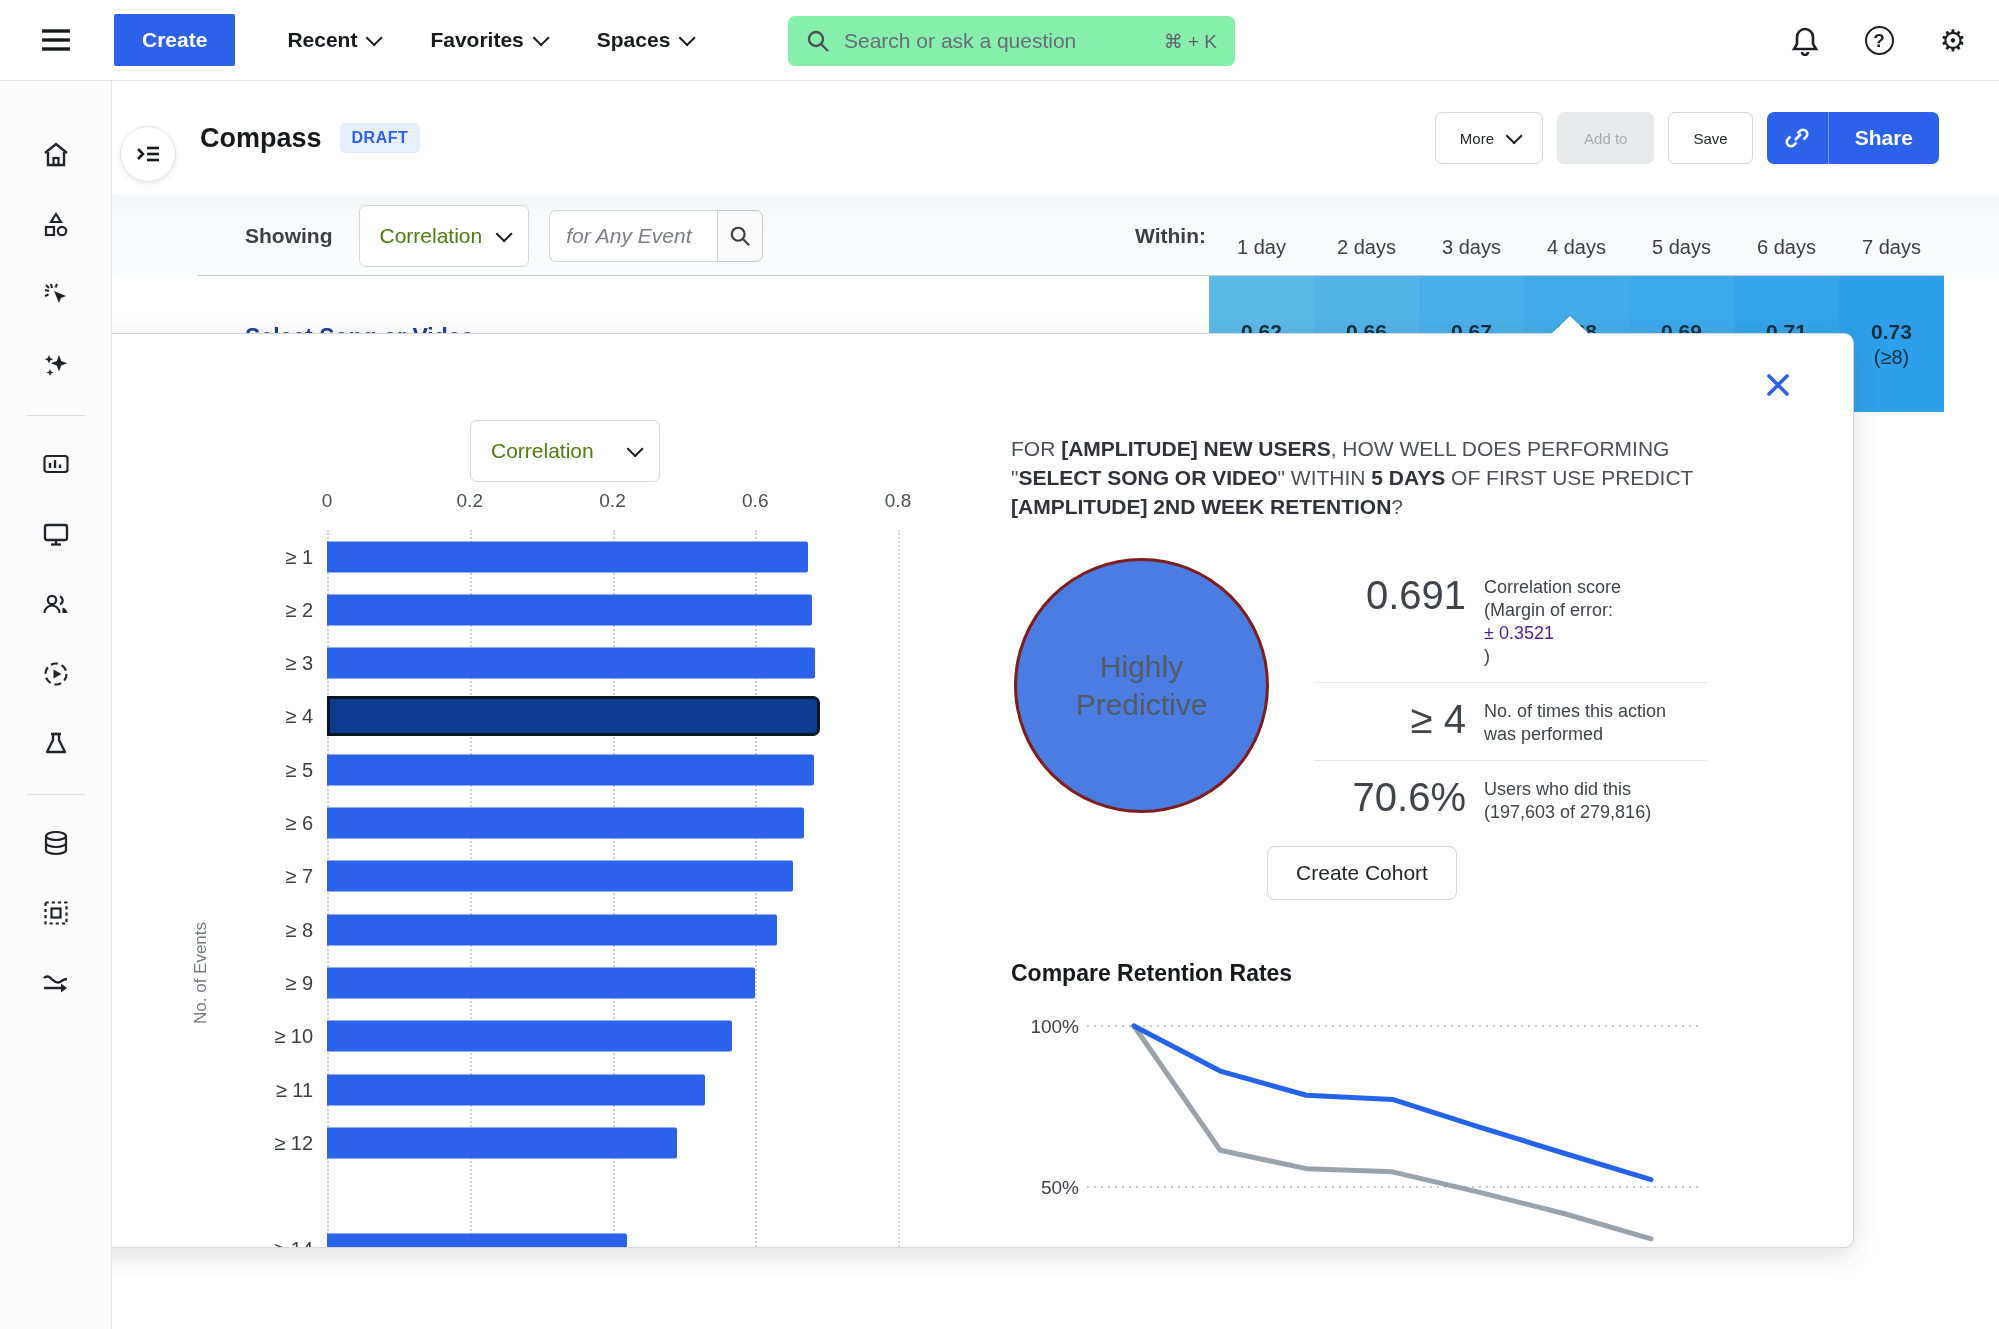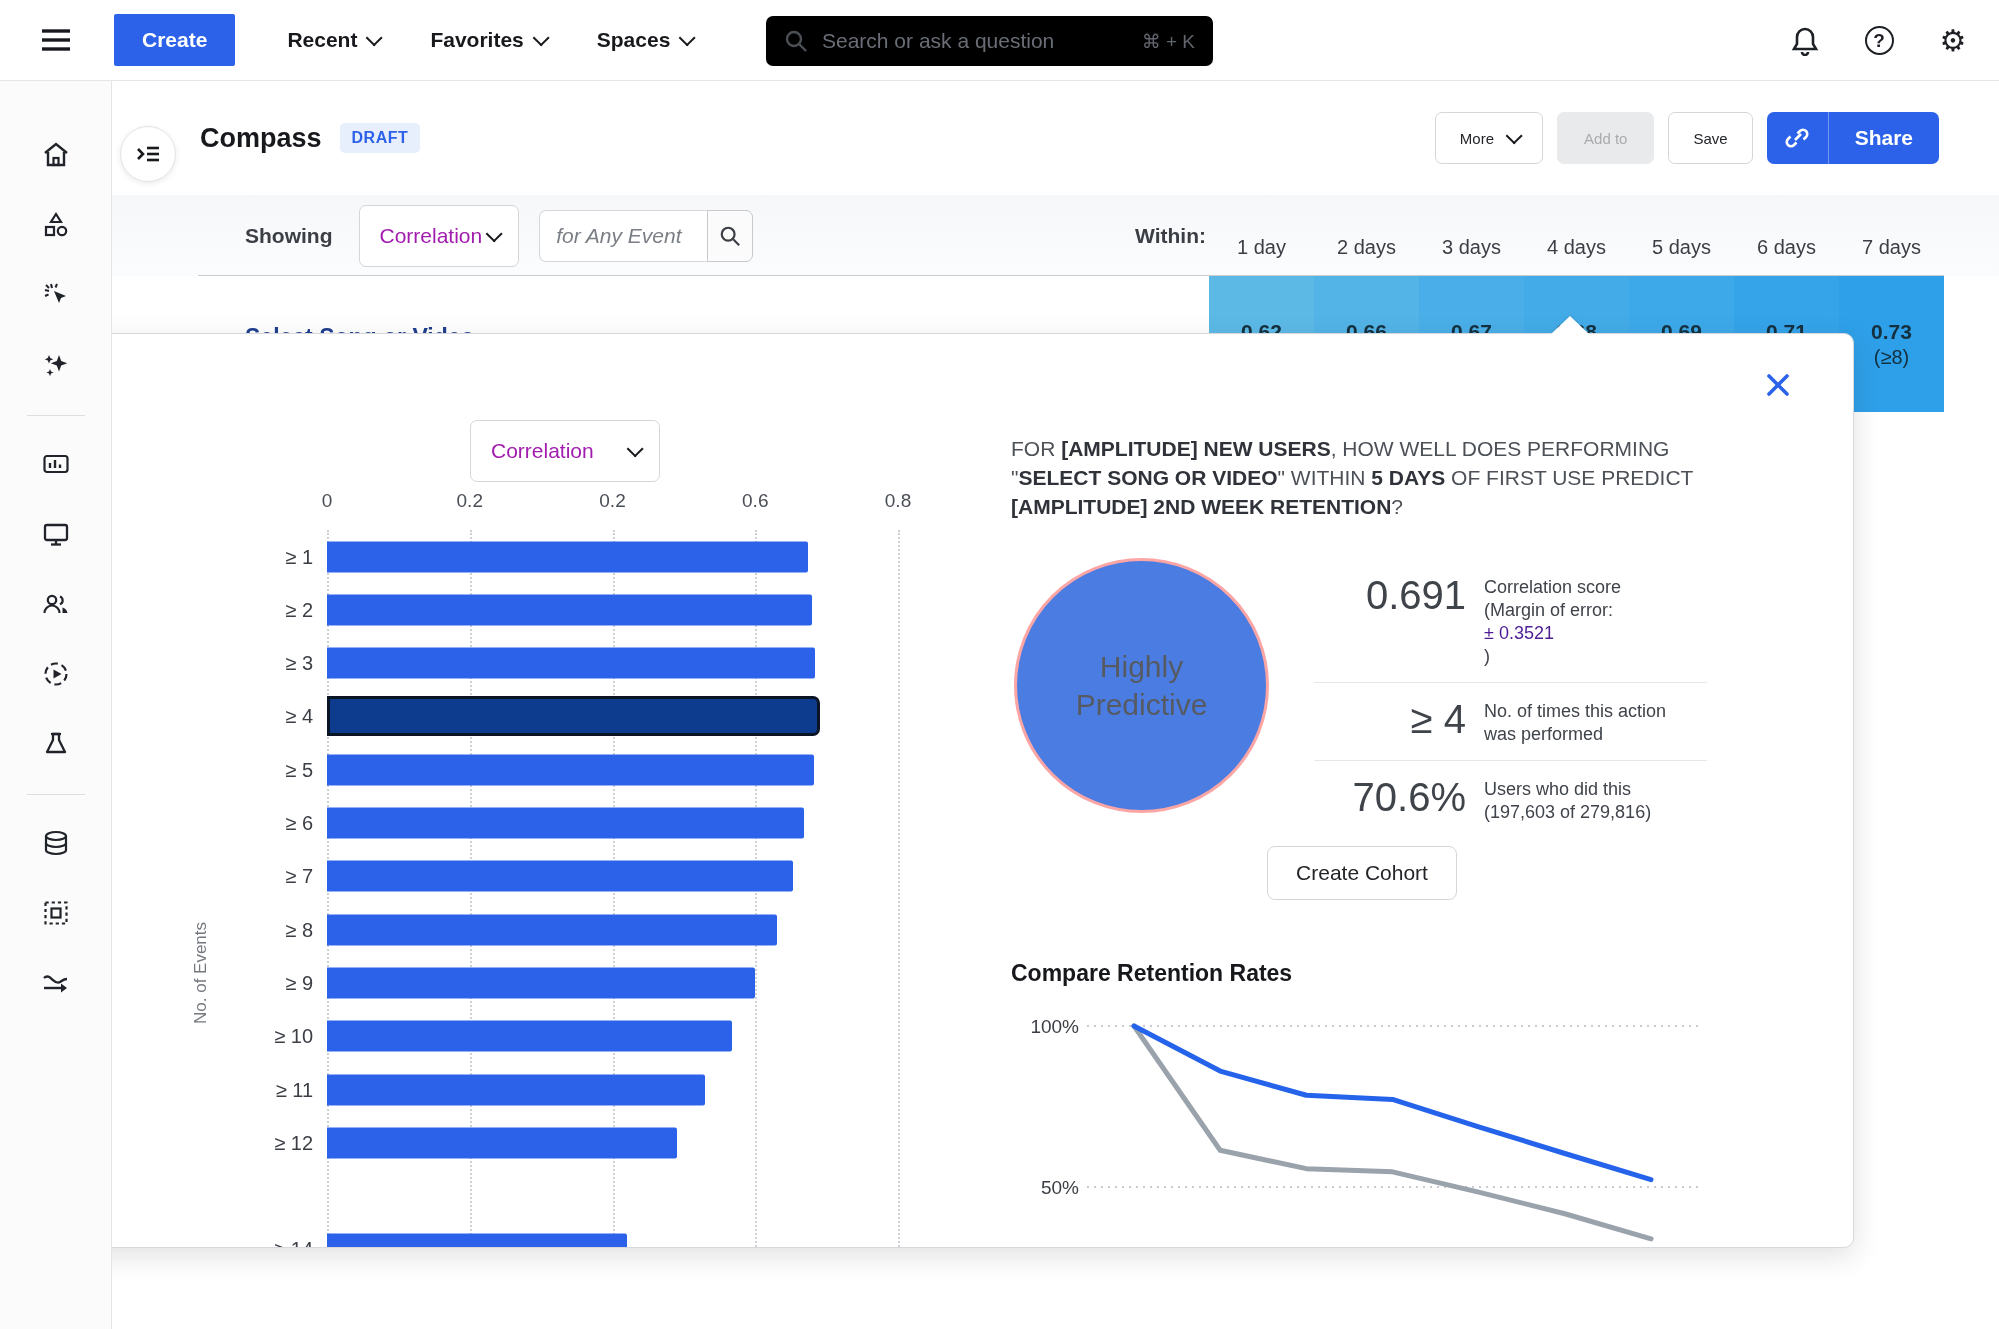--- a/index.html
+++ b/index.html
@@ -8,21 +8,21 @@
 
   
   .topbar { position:absolute; left:0; top:0; width:1999px; height:81px; background:#fff;
             border-bottom:1px solid #e4e5e7; display:flex; align-items:center; z-index:30; }
   .hamburger { margin-left:38px; width:36px; height:36px; display:flex; align-items:center; justify-content:center; cursor:pointer; }
   .create-btn { margin-left:40px; height:52px; padding:0 28px; background:#2c62e9; color:#fff;
                 border:none; border-radius:2px; font-size:21px; font-weight:700; cursor:pointer; }
   .nav-menu { margin-left:52px; font-size:21px; font-weight:700; color:#17191d; display:flex; align-items:center; gap:9px; cursor:pointer; }
   .chev { width:12px; height:12px; border-right:2.4px solid #17191d; border-bottom:2.4px solid #17191d;
           transform:rotate(45deg) translateY(-3px); }
-  .searchbar { position:absolute; left:766px; top:16px; width:447px; height:50px; background:#000000;
+  .searchbar { position:absolute; left:788px; top:16px; width:447px; height:50px; background:#86efac;
                border-radius:7px; display:flex; align-items:center; padding:0 18px; cursor:text; }
   .searchbar .ph { margin-left:14px; font-size:21px; color:#696d75; flex:1; }
   .searchbar .kbd { font-size:19px; color:#61656d; }
   .topbar-right { position:absolute; right:30px; top:0; height:81px; display:flex; align-items:center; gap:42px; }
   .tb-icon { width:32px; height:32px; display:flex; align-items:center; justify-content:center; cursor:pointer; color:#1d2024; }
   .help-badge { width:29px; height:29px; border:2.4px solid #1d2024; border-radius:50%;
                 display:flex; align-items:center; justify-content:center; font-size:19px; font-weight:700; }
   .gear-glyph { font-size:30px; line-height:1; color:#1d2024; }
 
   
@@ -50,22 +50,22 @@
   .share-group { display:flex; height:52px; border-radius:7px; overflow:hidden; cursor:pointer; }
   .share-link { width:62px; background:#2c62e9; display:flex; align-items:center; justify-content:center;
                 border-right:1px solid rgba(255,255,255,.35); }
   .share-main { background:#2c62e9; color:#fff; font-size:21px; font-weight:700; display:flex; align-items:center; padding:0 26px; }
 
   
   .toolbar { position:absolute; left:0; top:114px; width:100%; height:81px;
              background:linear-gradient(#f6f7f8,#fbfcfd); display:flex; align-items:center; }
   .toolbar::after { content:""; position:absolute; left:86px; right:55px; bottom:0; height:1px; background:#c9cbce; }
   .showing-label { margin-left:133px; font-size:21px; font-weight:700; color:#3b3f45; }
-  .dd { display:flex; align-items:center; gap:4px; background:#fff; border:1px solid #d4d6da; border-radius:7px;
-        height:62px; padding:0 20px; font-size:21px; color:#a21caf; cursor:pointer; }
+  .dd { display:flex; align-items:center; gap:14px; background:#fff; border:1px solid #d4d6da; border-radius:7px;
+        height:62px; padding:0 20px; font-size:21px; color:#4d7c0f; cursor:pointer; }
   .metric-dd { margin-left:26px; }
   .event-group { margin-left:20px; display:flex; height:52px; }
   .event-input { width:168px; border:1px solid #d4d6da; border-right:none; border-radius:7px 0 0 7px;
                  background:#fff; display:flex; align-items:center; padding:0 16px; font-size:21px; font-style:italic; color:#7a7e85; }
   .event-search-btn { width:46px; border:1px solid #c7c9cd; border-radius:0 7px 7px 0; background:#fbfbfc;
                       display:flex; align-items:center; justify-content:center; cursor:pointer; }
   .within-label { position:absolute; left:1023px; font-size:21px; font-weight:700; color:#3b3f45; }
   .day-label { position:absolute; font-size:20px; color:#3b3f45; text-align:center; width:105px; cursor:pointer; }
 
   
@@ -98,21 +98,21 @@
   .bar { position:absolute; left:0; top:50%; transform:translateY(-50%); height:31px; background:#2c62e9;
          border-radius:0 2px 2px 0; cursor:pointer; }
   .bar.hl { height:40px; background:#0d3b8e; border:3px solid #0a1526; border-radius:0 7px 7px 0; }
   .y-title { position:absolute; left:120px; top:690px; font-size:17px; color:#74787f;
              transform:rotate(-90deg); transform-origin:left top; white-space:nowrap; }
 
   
   .question { position:absolute; left:940px; top:100px; width:710px; font-size:21px; line-height:29px; color:#4c5057; }
   .question strong { color:#2f3339; }
   .verdict-circle { position:absolute; left:943px; top:224px; width:255px; height:255px; border-radius:50%;
-                    background:#4a7ce2; border:3px solid #fca5a5; display:flex; align-items:center; justify-content:center;
+                    background:#4a7ce2; border:3px solid #7f1d1d; display:flex; align-items:center; justify-content:center;
                     text-align:center; font-size:30px; color:#565b63; line-height:38px; padding:0 30px; }
   .stats { position:absolute; left:1243px; top:225px; width:393px; }
   .stat-row { display:flex; align-items:flex-start; padding:14px 0; border-bottom:1px solid #e6e7e9; }
   .stat-row:last-child { border-bottom:none; }
   .stat-val { width:152px; text-align:right; font-size:40px; color:#3f434a; flex-shrink:0; line-height:44px; }
   .stat-lbl { margin-left:18px; font-size:18px; line-height:23px; color:#3f434a; padding-top:3px; }
   .stat-lbl .lnk { color:#4c1d95; cursor:pointer; }
   .cohort-btn { position:absolute; left:1196px; top:512px; width:190px; height:54px; background:#fff;
                 border:1px solid #d4d6da; border-radius:8px; font-size:21px; color:#232529; }
   .retention-title { position:absolute; left:940px; top:626px; font-size:23px; font-weight:700; color:#16181c; }

